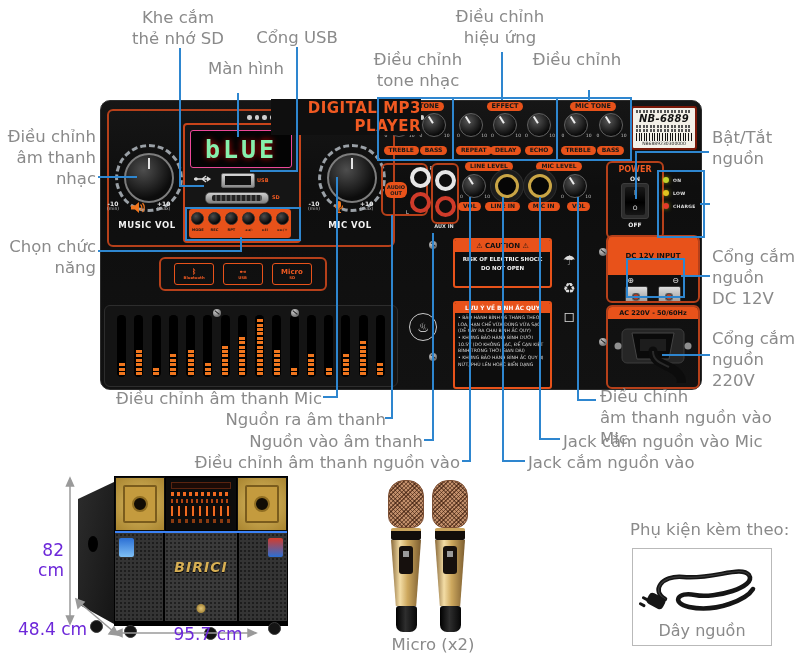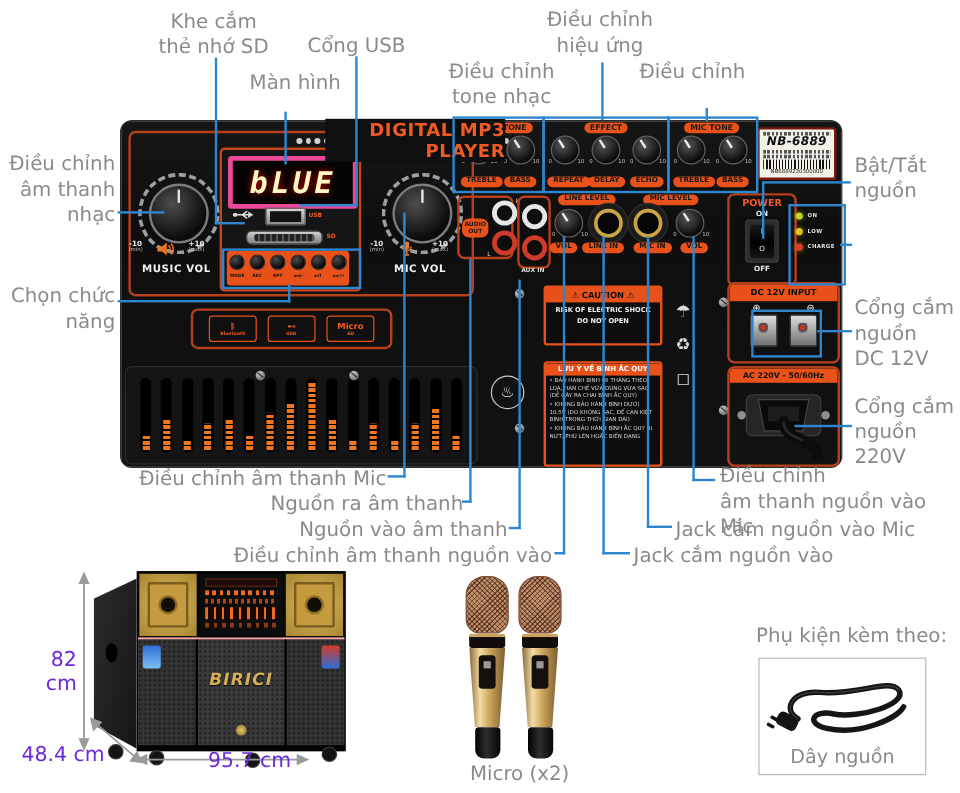--- a/index.html
+++ b/index.html
@@ -30,23 +30,23 @@
   .bigknob{position:absolute;width:62px;height:62px;border-radius:50%;border:3px dashed #9aa0a6;}
   .bk-in{position:absolute;inset:6px;border-radius:50%;border:2px solid #7d7d7d;
          background:radial-gradient(circle at 38% 32%,#4e4e4e,#0c0c0c 68%);}
   .bk-pt{position:absolute;left:50%;top:3px;width:2px;height:11px;background:#e5e5e5;transform:translateX(-50%);}
   .mm{position:absolute;color:#e8e8e8;font-size:6px;font-weight:bold;line-height:1;}
   .mm i{display:block;font-style:normal;font-size:4.5px;color:#bdbdbd;font-weight:normal;}
   .voltitle{position:absolute;color:#f2f2f2;font-weight:bold;font-size:8.5px;text-align:center;letter-spacing:.5px;}
   
   .module{position:absolute;left:82px;top:22px;width:114px;height:116px;background:#151515;
           border:2px solid #c8441a;border-radius:4px;}
-  .lcd{position:absolute;left:5px;top:5px;width:100px;height:36px;background:#040404;border:4px solid #ec4899;
+  .lcd{position:absolute;left:5px;top:5px;width:100px;height:36px;background:#040404;border:1px solid #ec4899;
        border-radius:3px;display:flex;align-items:center;justify-content:center;
-       color:#fef9c3;font-family:"DejaVu Sans Mono",monospace;font-weight:bold;font-style:italic;
+       color:#86efac;font-family:"DejaVu Sans Mono",monospace;font-weight:bold;
        font-size:25px;letter-spacing:3px;text-shadow:0 0 6px rgba(255,0,0,.8);}
   .usbport{position:absolute;left:36px;top:48px;width:32px;height:13px;border:1px solid #666;border-radius:2px;
            background:linear-gradient(#d6d6d6,#8a8a8a);}
   .usbport i{position:absolute;inset:2px 3px;background:#111;display:block;}
   .sdslot{position:absolute;left:20px;top:67px;width:62px;height:10px;border-radius:5px;
           background:linear-gradient(#cfcfcf,#808080);border:1px solid #555;}
   .sdslot i{position:absolute;inset:2px 6px;background:repeating-linear-gradient(90deg,#222 0 3px,#555 3px 5px);display:block;border-radius:2px;}
   .tinyor{color:#f15a22;font-size:5px;font-weight:bold;position:absolute;}
   .btnbar{position:absolute;left:4px;top:84px;width:102px;height:26px;background:#e8521a;border-radius:3px;
           display:flex;align-items:flex-start;justify-content:space-around;padding-top:3px;}
@@ -607,21 +607,21 @@
     </div>
 
     <div class="abs" style="left:462px;top:152px;display:flex;flex-direction:column;gap:14px;align-items:center;">
 
     <span class="care">☂</span>
         <span class="care">♻</span>
         <span class="care">◻</span>
       </div>
 
     <div class="obox" style="left:505px;top:134px;width:90px;height:64px;overflow:hidden;">
-      <div class="warnhdr" style="font-size:7px;padding:3px 0;">DC 12V INPUT</div>
+      <div class="warnhdr" style="font-size:7px;padding:15px 0;">DC 12V INPUT</div>
       <div style="display:flex;justify-content:space-around;color:#eee;font-size:8px;margin-top:1px;">
         <span>⊕</span>
         <span>⊖</span>
       </div>
       <div style="display:flex;justify-content:center;gap:10px;margin-top:1px;">
         <div class="term"></div>
         <div class="term"></div>
       </div>
     </div>
 
@@ -655,21 +655,21 @@
           <div style="height:4px;margin-top:3px;background:repeating-linear-gradient(90deg,#f06a20 0 3px,transparent 3px 6px);"></div>
           <div style="height:4px;margin-top:3px;background:repeating-linear-gradient(90deg,#b3430f 0 2px,transparent 2px 5px);"></div>
           <div style="height:10px;margin-top:3px;background:repeating-linear-gradient(90deg,#f06a20 0 2px,#160a05 2px 7px);"></div>
           <div style="height:4px;margin-top:3px;background:repeating-linear-gradient(90deg,#8a3a10 0 3px,transparent 3px 7px);"></div>
         </div>
         <div style="width:50px;background:radial-gradient(circle,#dcbd66,#a8842f);border:1px solid #0d0d0d;box-sizing:border-box;position:relative;">
           <div style="position:absolute;inset:7px;background:#c49b3e;border:2px solid #7a5c1d;border-radius:2px;"></div>
           <div style="position:absolute;left:50%;top:50%;transform:translate(-50%,-50%);width:12px;height:12px;border-radius:50%;background:#120d05;border:2px solid #8f6d22;"></div>
         </div>
       </div>
-      <div style="display:flex;height:88px;border-top:2px solid #fca5a5;">
+      <div style="display:flex;height:88px;border-top:2px solid #3b82f6;">
         <div style="width:48px;border-right:2px solid #000;background:#343434;background-image:radial-gradient(#1d1d1d 30%,transparent 34%);background-size:4px 4px;position:relative;">
           <div style="position:absolute;left:4px;top:5px;width:15px;height:19px;background:linear-gradient(#2b6fd4,#7fc0f5);border-radius:2px;"></div>
         </div>
         <div style="flex:1;background:#3a3a3a;background-image:radial-gradient(#202020 30%,transparent 34%);background-size:4px 4px;position:relative;">
           <div style="position:absolute;left:0;right:0;top:26px;text-align:center;color:#d8b054;font-weight:bold;font-style:italic;font-size:14px;letter-spacing:1px;text-shadow:0 1px 1px #000;">BIRICI</div>
           <div style="position:absolute;left:50%;bottom:8px;transform:translateX(-50%);width:9px;height:9px;border-radius:50%;background:radial-gradient(#e6c878,#8a6a20);"></div>
         </div>
         <div style="width:48px;border-left:2px solid #000;background:#343434;background-image:radial-gradient(#1d1d1d 30%,transparent 34%);background-size:4px 4px;position:relative;">
           <div style="position:absolute;right:4px;top:5px;width:15px;height:19px;background:linear-gradient(#d43b2b,#2b6fd4);border-radius:2px;"></div>
         </div>

